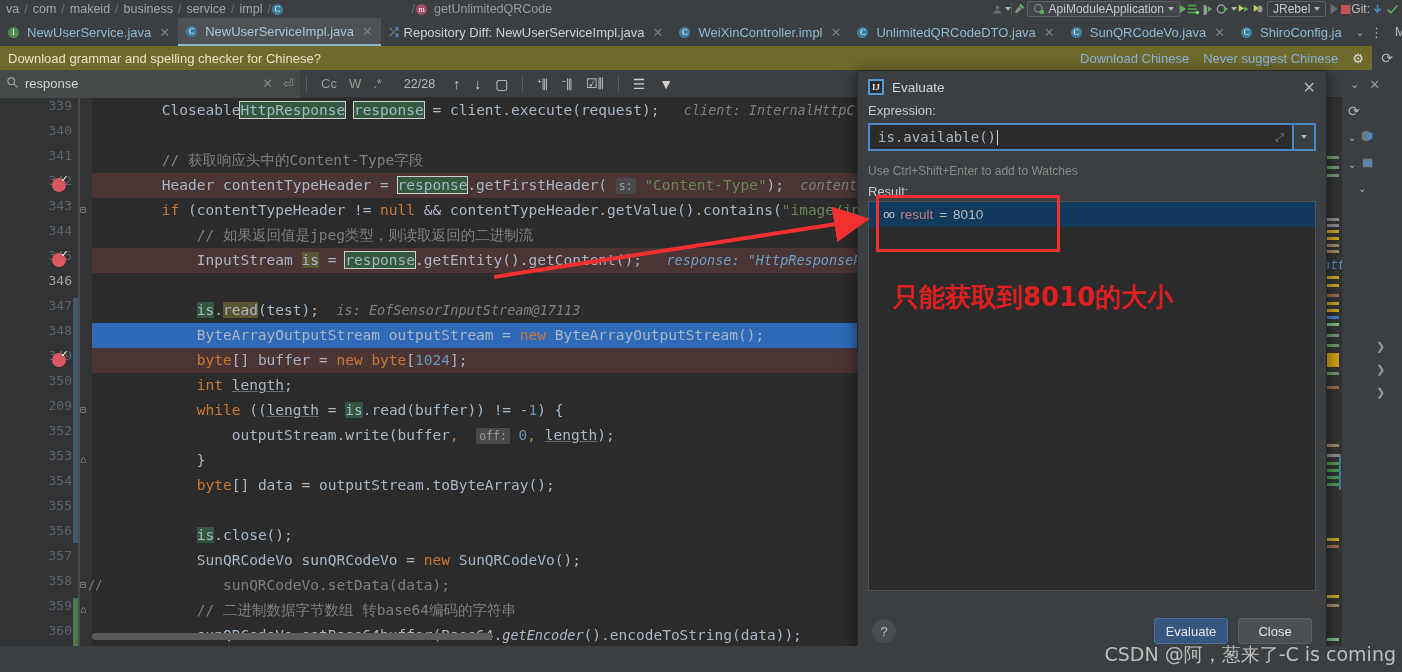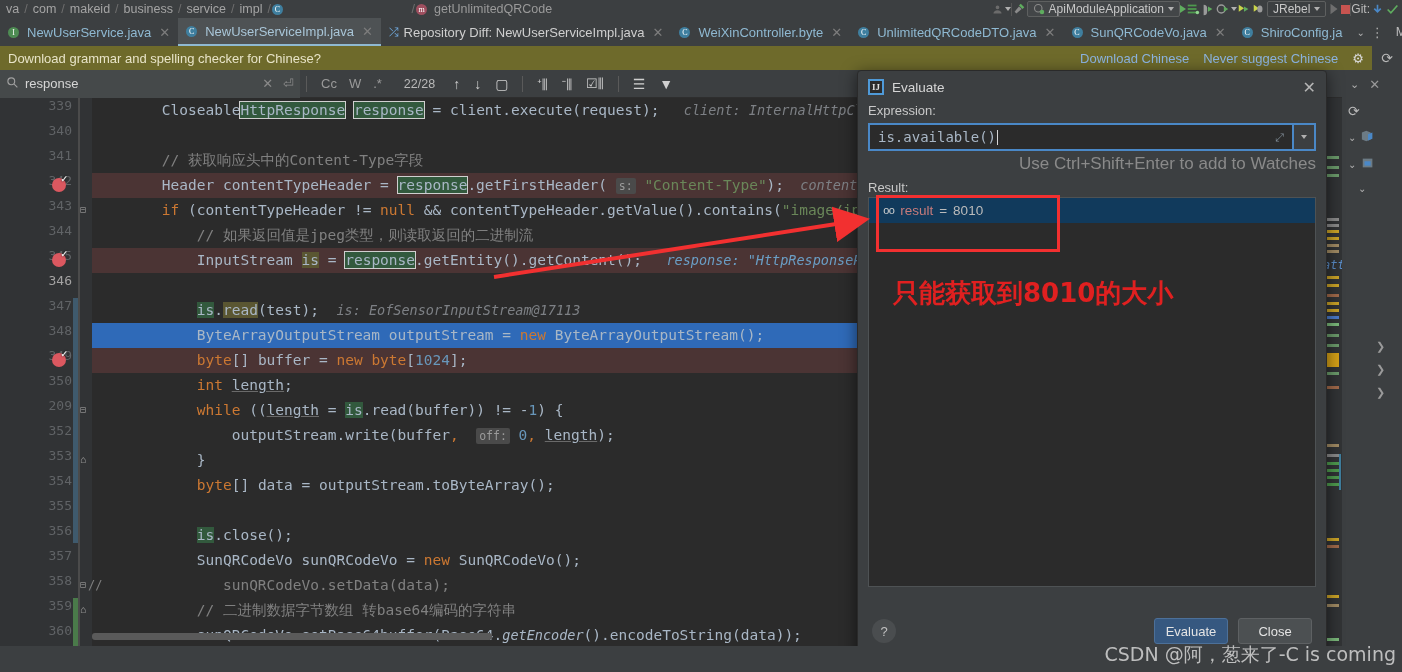--- a/index.html
+++ b/index.html
@@ -214,21 +214,21 @@
     display:flex; align-items:center; padding:0 8px;
     font-family:"DejaVu Sans Mono","Liberation Mono",monospace;
     font-size:14px; color:#a9b7c6; position:relative;
   }
   .caretbar { display:inline-block; width:1px; height:15px; background:#d6d6d6; margin-left:1px; vertical-align:-2px; }
   .expandico { margin-left:auto; color:#7e8a94; font-size:11px; }
   .expr-drop {
     width:24px; background:#3c3f41; border:2px solid #4a88c7;
     display:flex; align-items:center; justify-content:center;
   }
-  .hintline { text-align:right; font-size:17px; color:#8a8a8a; margin-top:3px; }
+  .hintline { text-align:left; font-size:12px; color:#8a8a8a; margin-top:13px; }
   .result-lbl { font-size:13px; color:#c8c8c8; margin-top:6px; }
   .result-box {
     margin-top:2px; height:390px; background:#2b2b2b; border:1px solid #4e5254;
     position:relative; overflow:hidden;
   }
   .result-row {
     height:25px; background:#113a5c; display:flex; align-items:center;
     gap:6px; padding-left:14px;
     font-size:13.5px; color:#bbbbbb;
   }
@@ -391,21 +391,21 @@
       <span>NewUserServiceImpl.java</span>
       <span class="x">✕</span>
     </div>
     <div class="tab diff">
       <span class="diffico">⤮</span>
       <span>Repository Diff: NewUserServiceImpl.java</span>
       <span class="x">✕</span>
     </div>
     <div class="tab">
       <span class="cicon c">C</span>
-      <span>WeiXinController.byte</span>
+      <span>WeiXinController.impl</span>
       <span class="x">✕</span>
     </div>
     <div class="tab">
       <span class="cicon c">C</span>
       <span>UnlimitedQRCodeDTO.java</span>
       <span class="x">✕</span>
     </div>
     <div class="tab">
       <span class="cicon c">C</span>
       <span>SunQRCodeVo.java</span>

